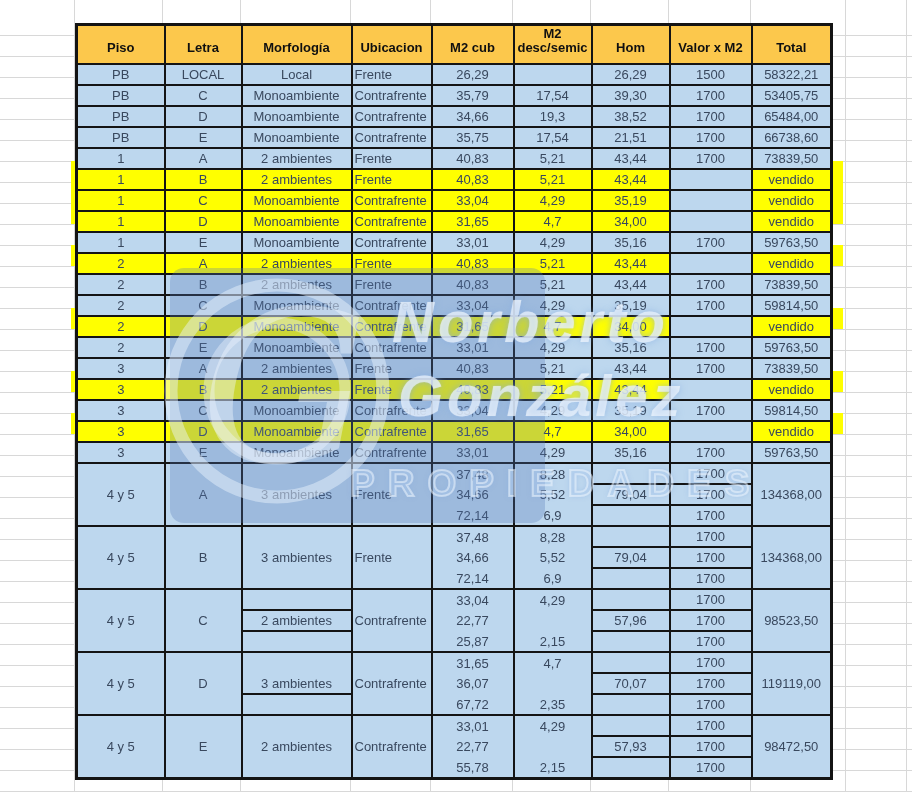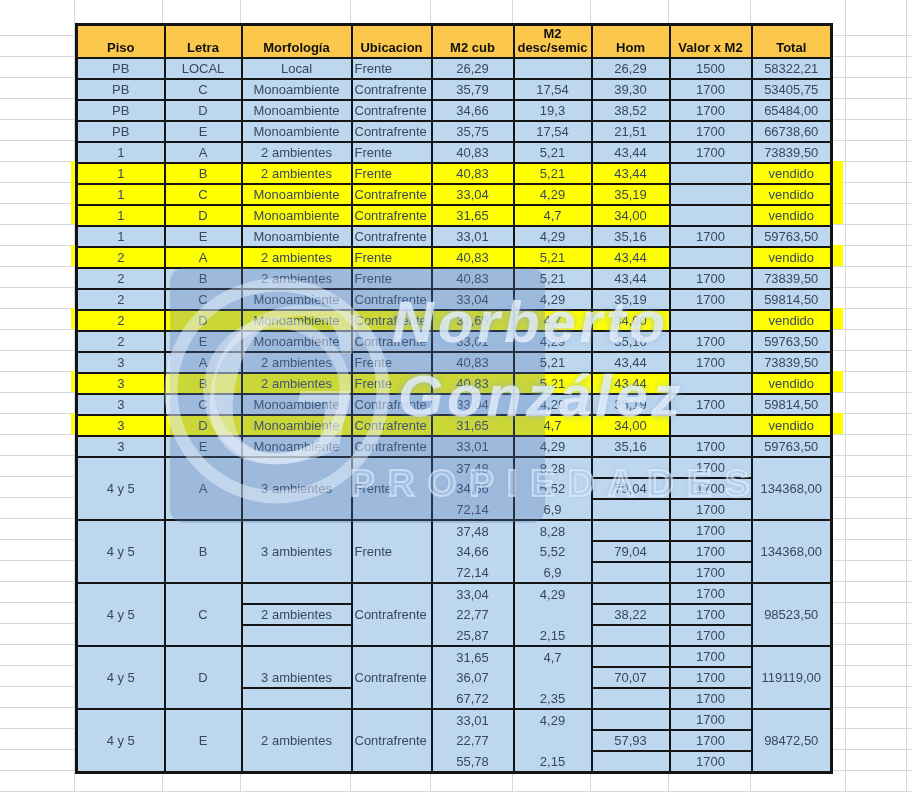--- a/index.html
+++ b/index.html
@@ -24,21 +24,21 @@
     text-align:center;
     vertical-align:middle;
     padding:0;
     height:19px;
     line-height:15px;
     overflow:hidden;
     white-space:nowrap;
   }
   table.units th{
     background:#FCC84C;color:#101010;font-weight:bold;
-    vertical-align:bottom;height:29px;padding-bottom:2px;line-height:14px;
+    vertical-align:bottom;height:29px;padding-bottom:8px;line-height:14px;
   }
   table.units td.left{text-align:left;padding-left:2px;}
   table.units td.sold{background:#ffff00;}
   table.units td.nb-b{border-bottom:none;margin-left:29px;}
   table.units td.nb-t{border-top:none;}
   
   .wm{position:absolute;left:0;top:0;width:912px;height:792px;z-index:5;pointer-events:none;}
   .wm-panel{position:absolute;left:170px;top:268px;width:375px;height:255px;background:rgba(82,118,183,0.30);border-radius:14px;}
   .wm-logo{position:absolute;left:142px;top:256px;}
   .wm-script{
@@ -377,21 +377,21 @@
           <td class="nb-b">33,04</td>
           <td class="nb-b">4,29</td>
           <td></td>
           <td>1700</td>
           <td rowspan="3">98523,50</td>
         </tr>
         <tr>
           <td>2 ambientes</td>
           <td class="nb-t nb-b">22,77</td>
           <td class="nb-t nb-b"></td>
-          <td>38,22</td>
+          <td>57,96</td>
           <td>1700</td>
         </tr>
         <tr>
           <td></td>
           <td class="nb-t">25,87</td>
           <td class="nb-t">2,15</td>
           <td></td>
           <td>1700</td>
         </tr>
         <tr>

